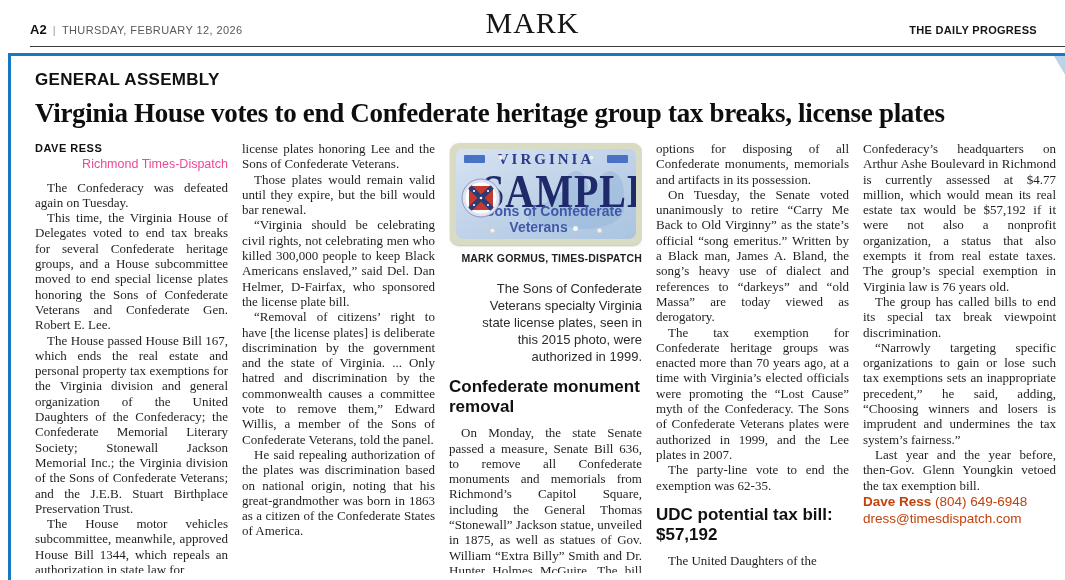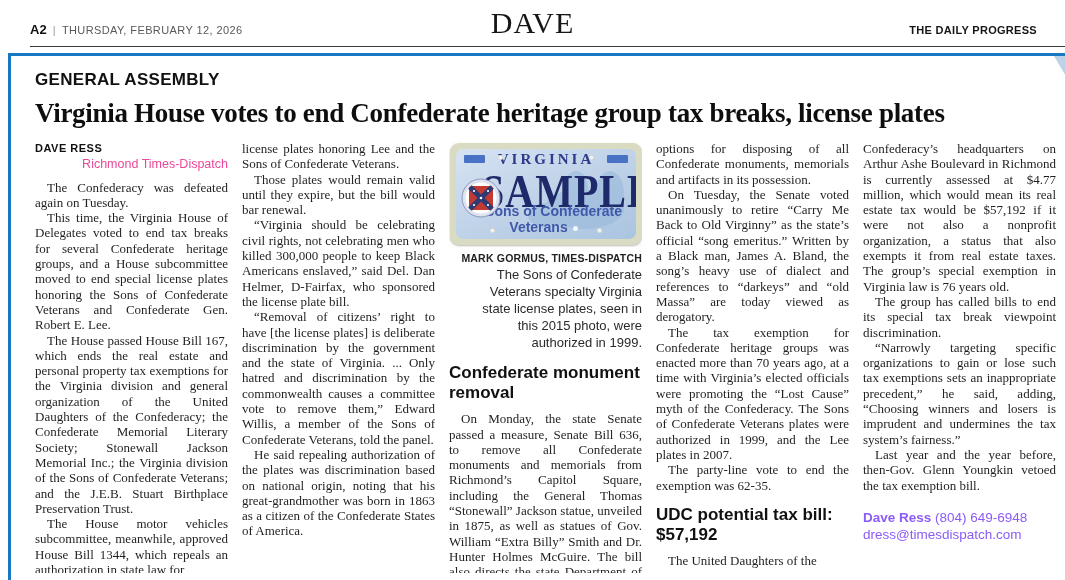--- a/index.html
+++ b/index.html
@@ -27,21 +27,21 @@
   .headline{font-size:27px;font-weight:bold;letter-spacing:-.3px;white-space:nowrap;color:#0e0e0e;margin:0 0 12px 2px;}
   
   .columns{display:flex;gap:14px;height:432px;overflow:hidden;margin-left:2px;}
   .col{flex:0 0 193px;width:193px;overflow:hidden;text-align:justify;font-size:13px;line-height:15.3px;color:#1f1f1f;}
   .col p{margin:0;text-indent:12px;hyphens:auto;-webkit-hyphens:auto;}
   .col p.flush{text-indent:0;}
   .byline{font-family:"Liberation Sans","DejaVu Sans",sans-serif;text-align:left;margin-bottom:7px;}
   .byline .author{font-size:11px;font-weight:bold;letter-spacing:.5px;color:#111;}
   .byline .affil{font-size:12.5px;color:#ec4899;margin-top:1px;text-align:right;}
   .subhead{font-family:"Liberation Sans","DejaVu Sans",sans-serif;font-weight:bold;font-size:17px;line-height:20px;color:#111;text-align:left;margin:12px 0 8px;}
-  .contact{font-family:"Liberation Sans","DejaVu Sans",sans-serif;font-size:13.5px;line-height:17px;color:#8b5cf6;text-align:left;margin-top:16px;}
+  .contact{font-family:"Liberation Sans","DejaVu Sans",sans-serif;font-size:13.5px;line-height:17px;color:#c2410c;text-align:left;}
   .contact .cname{font-weight:bold;}
   
   .figure{margin-bottom:10px;}
   .photo{width:194px;height:106px;background:#fdfdfb;display:flex;align-items:center;justify-content:center;}
   .plate{width:192px;height:102px;border-radius:9px;background:#d9dcc2;padding:6px;box-sizing:border-box;box-shadow:0 1px 2px rgba(0,0,0,.25);}
   .plate-inner{position:relative;width:100%;height:100%;border-radius:7px;overflow:hidden;
     background:linear-gradient(155deg,#d6e3f2 0%,#c2d4e9 45%,#aac4e0 100%);}
   .plate-state{position:absolute;top:3px;left:0;right:0;text-align:center;font-weight:bold;font-size:15px;letter-spacing:3px;color:#2c3a8a;}
   .plate-sample{position:absolute;top:19px;left:26px;right:2px;text-align:center;font-weight:bold;font-size:40px;line-height:1;color:#1e2a6a;transform:scaleY(1.18);transform-origin:top;letter-spacing:1px;z-index:2;}
   .plate-org{position:absolute;bottom:4px;left:0;right:0;text-align:center;font-family:"Liberation Sans","DejaVu Sans",sans-serif;font-weight:bold;font-size:14px;color:#4058aa;z-index:2;}
@@ -49,31 +49,31 @@
   .sticker{position:absolute;top:6px;width:21px;height:8px;background:#4a72c4;border-radius:1px;}
   .sticker.left{left:8px;}
   .sticker.right{right:8px;}
   .hole{position:absolute;width:5px;height:5px;border-radius:50%;background:#f2f3ee;box-shadow:inset 0 0 1px #999;}
   .hole.tl{top:6px;left:42px;}
   .hole.tr{top:6px;right:42px;}
   .hole.bl{bottom:6px;left:34px;}
   .hole.br{bottom:6px;right:34px;}
   .plate-emblem{position:absolute;left:5px;top:29px;width:40px;height:40px;z-index:3;}
   .plate-ghost{position:absolute;right:0;bottom:8px;width:130px;height:72px;opacity:.45;z-index:1;}
-  .credit{font-family:"Liberation Sans","DejaVu Sans",sans-serif;font-size:10.5px;font-weight:bold;color:#222;text-align:right;margin:4px 0 0;letter-spacing:.2px;}
+  .credit{font-family:"Liberation Sans","DejaVu Sans",sans-serif;font-size:10.5px;font-weight:bold;color:#222;text-align:right;margin:4px 0 14px;letter-spacing:.2px;}
   .caption{font-family:"Liberation Sans","DejaVu Sans",sans-serif;font-size:13px;line-height:17px;color:#2a2a2a;text-align:right;margin-left:25px;}
 </style>
 </head>
 <body>
 
 <div class="pagehead">
   <div class="folio">
     <span class="pageno">A2</span><span class="sep">|</span><span>THURSDAY, FEBRUARY 12, 2026</span>
   </div>
-  <div class="section-title">DAVE</div>
+  <div class="section-title">MARK</div>
   <div class="pub">THE DAILY PROGRESS</div>
 </div>
 <hr class="head-rule">
 
 <div class="article-box">
   <div class="corner-tri"></div>
 
   <div class="kicker">GENERAL ASSEMBLY</div>
   <h1 class="headline">Virginia House votes to end Confederate heritage group tax breaks, license plates</h1>
 

